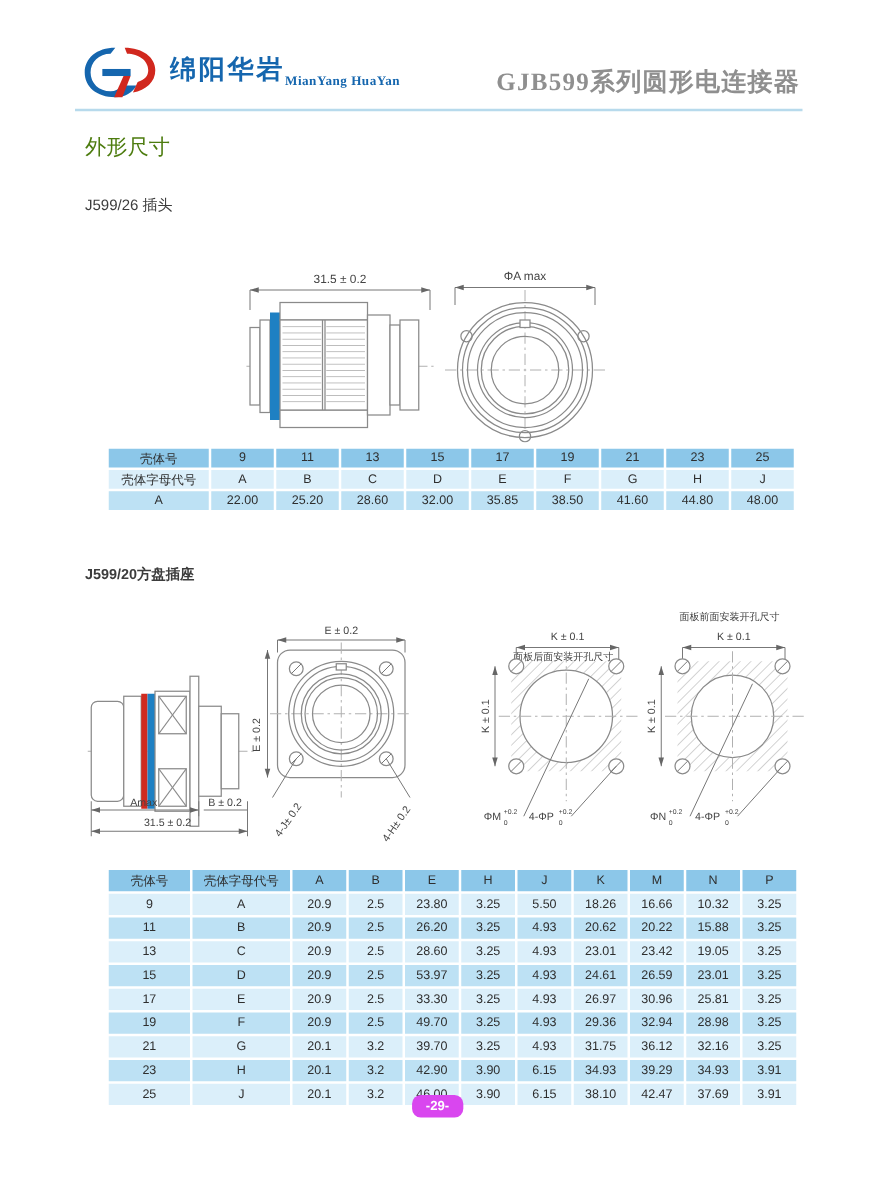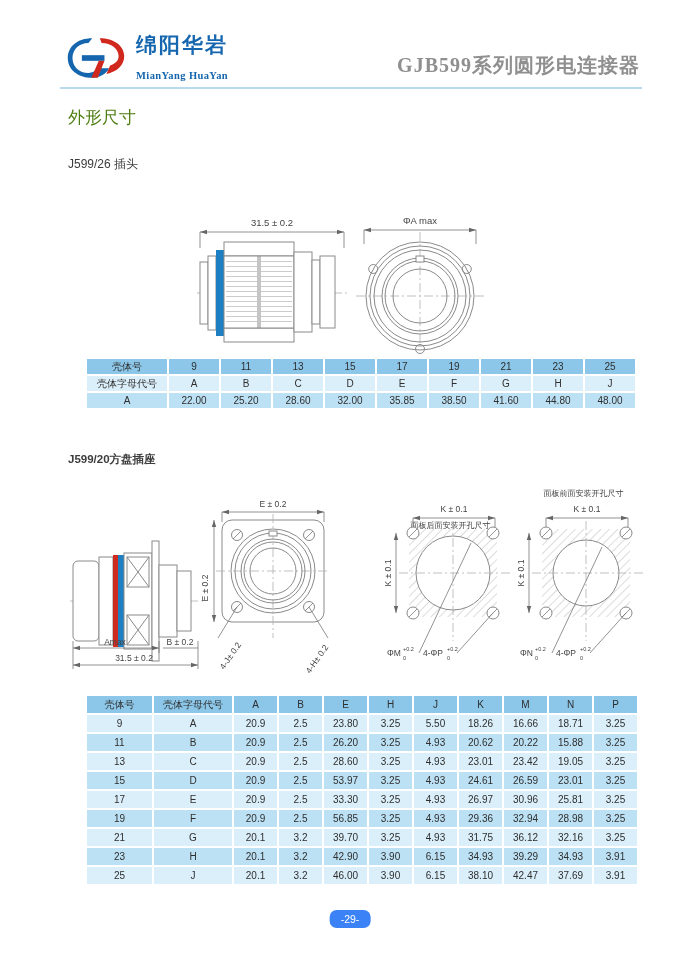--- a/index.html
+++ b/index.html
@@ -1,21 +1,21 @@
 <!DOCTYPE html>
 <html><head>
 <meta charset="utf-8">
 <style>
   html,body{margin:0;padding:0;background:#fff;}
   .page{position:relative;width:700px;height:956px;background:#fff;overflow:hidden;
         font-family:"Liberation Sans",sans-serif;color:#333;}
 
   
   .hdr-logo{position:absolute;left:64px;top:33px;display:flex;align-items:center;gap:8px;}
-  .logo-txt{display:flex;flex-direction:column;line-height:1;text-align:right;}
+  .logo-txt{display:flex;flex-direction:row;line-height:1;text-align:right;}
   .logo-cn{font-size:21px;font-weight:bold;color:#1566ae;letter-spacing:2px;}
   .logo-en{font-size:10.5px;font-weight:bold;color:#1566ae;margin-top:16px;letter-spacing:.4px;font-family:Liberation Serif, serif;}
   .doc-title{position:absolute;right:60px;top:52px;font-family:"Liberation Serif",serif;
              font-weight:bold;font-size:20px;color:#8f8f8f;letter-spacing:1px;}
   .hdr-line{position:absolute;left:60px;right:58px;top:87px;height:2px;background:#b7daec;}
 
   
   .sec-title{position:absolute;left:68px;top:106px;font-size:17px;color:#4d7c0f;font-family:Liberation Mono, monospace;}
   .sub1{position:absolute;left:68px;top:156px;font-size:12px;color:#3c3c3c;}
   .sub2{position:absolute;left:68px;top:452px;font-size:11.5px;color:#3c3c3c;font-weight:bold;}
@@ -44,22 +44,22 @@
   #table1 tr:nth-child(1) td{background:#8cc7e9;}
   #table1 tr:nth-child(2) td{background:#dbeffa;}
   #table1 tr:nth-child(3) td{background:#bde1f4;}
   #table2{top:694px;}
   #table2 td,#table2 th{height:17px;}
   #table2 tr.hdr th{background:#8cc7e9;}
   #table2 tr:not(.hdr):nth-child(even) td{background:#dbeffa;}
   #table2 tr:not(.hdr):nth-child(odd) td{background:#bde1f4;}
 
   
-  .page-pill{position:absolute;left:50%;transform:translateX(-50%);top:910px;
-             background:#3b82f6;color:#fff;font-size:10.5px;font-weight:normal;
+  .page-pill{position:absolute;left:50%;transform:translateX(-50%);top:876px;
+             background:#d946ef;color:#fff;font-size:10.5px;font-weight:bold;
              padding:3px 11px;border-radius:7px;}
 </style>
 </head>
 <body>
 
 <div class="page">
 
   <div class="hdr-logo">
     <svg width="64" height="50" viewBox="0 0 68 52">
       <path d="M30 5 C14 5 4 14 4 26 C4 38 14 47 30 47 C38 47 45 43 48 37 L36 37 C33 40 30 42 26 42 C16 42 9 35 9 26 C9 17 16 10 26 10 Z" fill="#1566ae"></path>
@@ -351,21 +351,21 @@
         <tr>
           <td>9</td>
           <td>A</td>
           <td>20.9</td>
           <td>2.5</td>
           <td>23.80</td>
           <td>3.25</td>
           <td>5.50</td>
           <td>18.26</td>
           <td>16.66</td>
-          <td>18.71</td>
+          <td>10.32</td>
           <td>3.25</td>
         </tr>
         <tr>
           <td>11</td>
           <td>B</td>
           <td>20.9</td>
           <td>2.5</td>
           <td>26.20</td>
           <td>3.25</td>
           <td>4.93</td>
@@ -411,21 +411,21 @@
           <td>26.97</td>
           <td>30.96</td>
           <td>25.81</td>
           <td>3.25</td>
         </tr>
         <tr>
           <td>19</td>
           <td>F</td>
           <td>20.9</td>
           <td>2.5</td>
-          <td>56.85</td>
+          <td>49.70</td>
           <td>3.25</td>
           <td>4.93</td>
           <td>29.36</td>
           <td>32.94</td>
           <td>28.98</td>
           <td>3.25</td>
         </tr>
         <tr>
           <td>21</td>
           <td>G</td>

